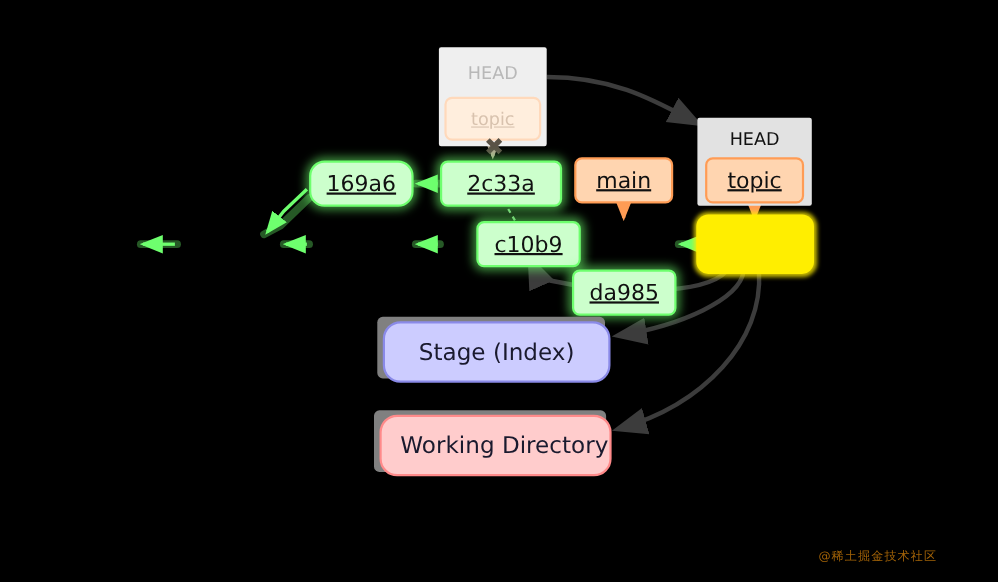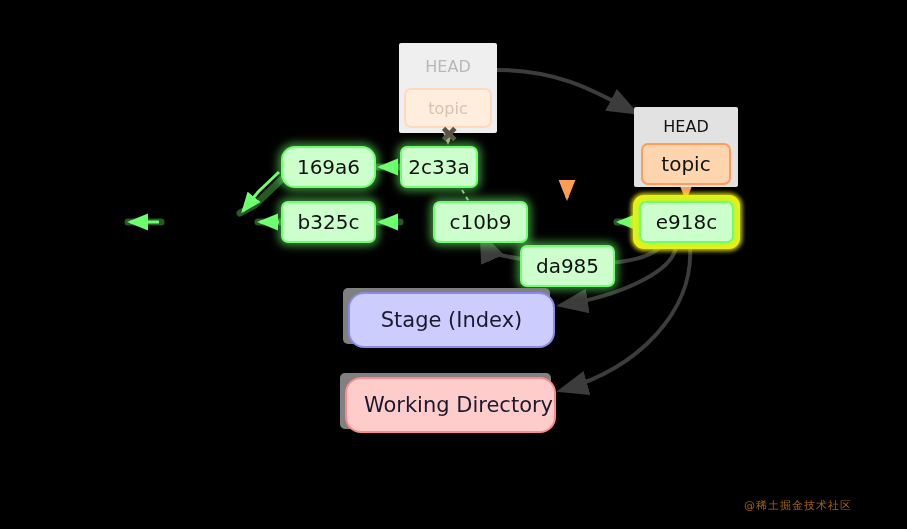--- a/index.html
+++ b/index.html
@@ -23,20 +23,21 @@
     pointer-events: none;
   }
   .node {
     position: absolute;
     box-sizing: border-box;
     display: flex;
     align-items: center;
     justify-content: center;
     border-radius: 7px;
     white-space: nowrap;
+    text-decoration: underline;
   }
   
   .commit {
     background: #ccffcc;
     border: 2px solid #6eff6e;
     color: #111111;
     font-size: 20px;
     box-shadow: 0 0 9px 3px rgba(110,255,110,0.55);
   }
   
@@ -178,30 +179,29 @@
 
   <div class="headbox ghost-headbox" style="left:399px; top:43px; width:98px; height:90px;"></div>
   <div class="headlabel ghost-headlabel" style="left:399px; top:48px; width:98px; height:36px;">HEAD</div>
   <div class="node ghost-ref" style="left:404px; top:88px; width:88px; height:40px;">topic</div>
   <div class="xmark" style="left:440px; top:124px;">✖</div>
 
   <div class="headbox" style="left:634px; top:107px; width:104px; height:80px;"></div>
   <div class="headlabel" style="left:634px; top:110px; width:104px; height:32px;">HEAD</div>
   <div class="node ref" style="left:641px; top:143px; width:90px; height:42px;">topic</div>
 
+  <div class="node ref" style="left:522px; top:143px; width:90px; height:42px;">main</div>
 
   <div class="halo" style="left:633px; top:195px; width:107px; height:54px;"></div>
 
   <div class="node commit" style="left:281px; top:146px; width:95px; height:42px;border-radius:14px;">169a6</div>
-  <div class="node commit" style="left:400px; top:146px; width:78px; height:42px;">2c33a</div>
-
-  <div class="node commit" style="left:281px; top:201px; width:95px; height:42px;">b325c</div>
+  <div class="node commit" style="left:400px; top:146px; width:111px; height:42px;">2c33a</div>
+
   <div class="node commit" style="left:400px; top:201px; width:95px; height:42px;margin-left:33px;">c10b9</div>
   <div class="node commit" style="left:520px; top:201px; width:95px; height:42px;margin-top:44px;">da985</div>
-  <div class="node commit" style="left:639px; top:201px; width:95px; height:42px;">e918c</div>
 
   <div class="shadow" style="left:343px; top:288px; width:207px; height:56px;"></div>
   <div class="area stage" style="left:348px; top:292px; width:207px; height:56px;">Stage (Index)</div>
 
   <div class="shadow" style="left:340px; top:373px; width:211px; height:56px;"></div>
   <div class="area workdir" style="left:345px; top:377px; width:211px; height:56px;">Working Directory</div>
 
   <div class="watermark" style="left:744px; top:498px;">@稀土掘金技术社区</div>
 
 </div>

